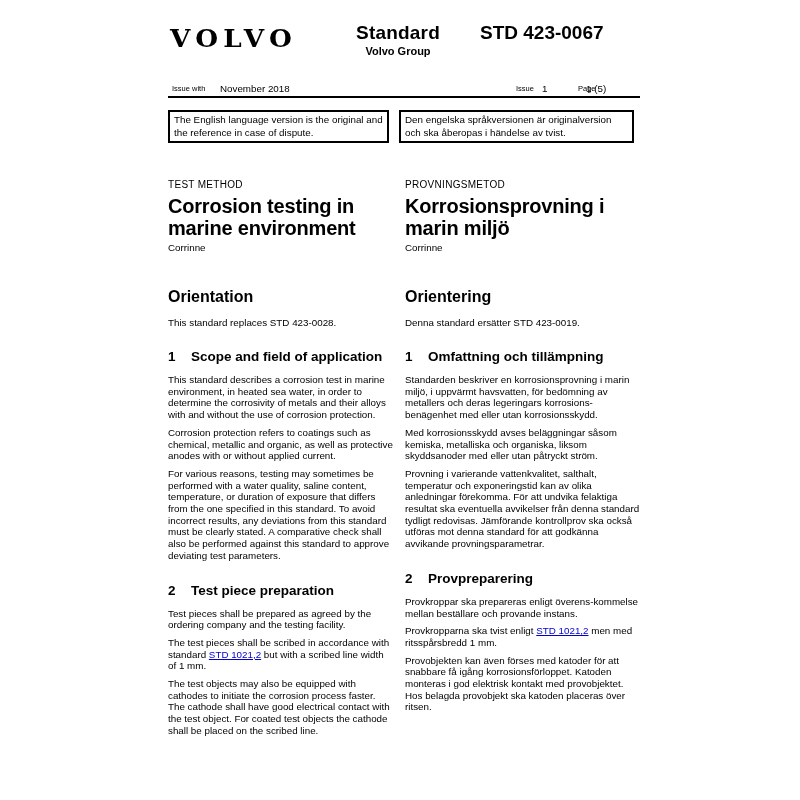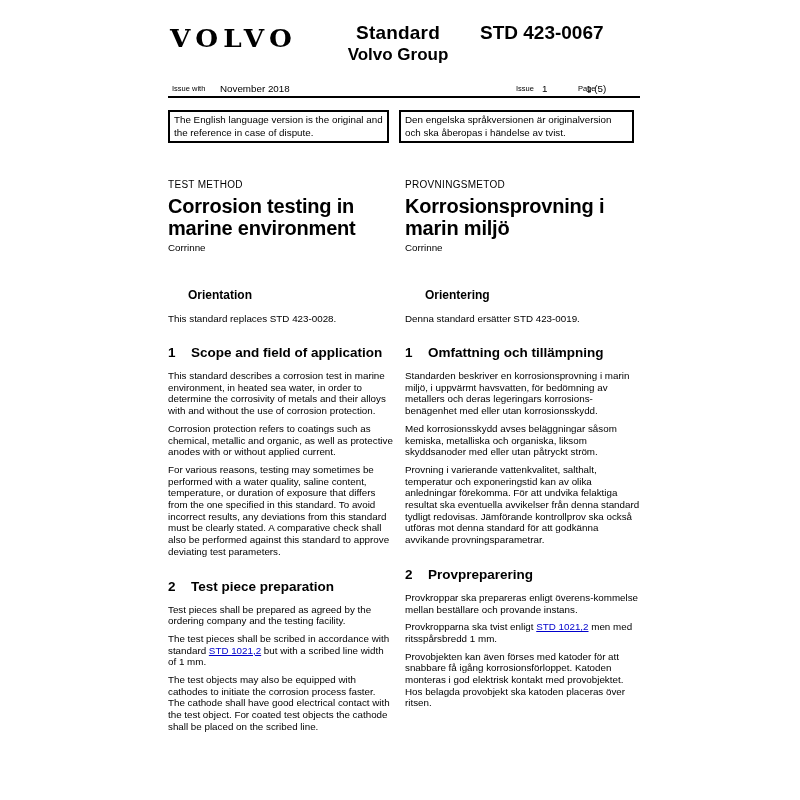--- a/index.html
+++ b/index.html
@@ -12,21 +12,21 @@
 
   
   .header { position:relative; height:62px; }
   .logo {
     position:absolute; left:2px; top:4px;
     font-family:"DejaVu Serif", serif; font-weight:bold;
     font-size:25px; letter-spacing:5px; transform:scaleX(1.05); transform-origin:left;
   }
   .doctype-block { position:absolute; left:168px; top:2px; width:124px; text-align:center; }
   .doctype { font-size:19px; font-weight:bold; letter-spacing:0.2px; }
-  .org { font-size:17px; font-weight:bold; margin-top:1px; }
+  .org { font-size:11px; font-weight:bold; margin-top:1px; }
   .docnumber { position:absolute; left:312px; top:2px; font-size:19px; font-weight:bold; white-space:nowrap; }
 
   .issue-row { position:relative; height:16px; border-bottom:2px solid #000; }
   .issue-row .lbl { position:absolute; bottom:3px; font-size:7.5px; }
   .issue-row .val { position:absolute; bottom:2px; font-size:9.8px; }
   .lbl-issuedate { left:4px; }
   .val-issuedate { left:52px; }
   .lbl-issue { left:348px; }
   .val-issue { left:374px; }
   .lbl-page { left:410px; }
@@ -42,21 +42,21 @@
   .notice-sv { width:235px; }
 
   
   .cols { display:flex; gap:12px; margin-top:36px; }
   .col-en { width:225px; }
   .col-sv { width:235px; }
 
   .category { font-size:10px; letter-spacing:0.3px; }
   .title { font-size:20px; font-weight:bold; line-height:22px; margin-top:5px; letter-spacing:-0.2px; }
   .byline { font-size:9.8px; margin-top:3px; }
-  .subheading { font-size:12px; font-weight:bold; margin-top:35px;margin-left:20px; }
+  .subheading { font-size:16px; font-weight:bold; margin-top:35px; }
   .orientation-text { font-size:9.8px; margin-top:11px; }
   .section-heading { display:flex; font-size:13.5px; font-weight:bold; margin-top:21px; }
   .secnum { width:23px; flex:none; }
   .body-text { font-size:9.8px; line-height:11.7px; margin-top:13px; }
   .body-text + .body-text { margin-top:6px; }
   .section-heading + .body-text { margin-top:10px; }
   a.stdlink { color:var(--link-color, #0000cc); text-decoration:underline; cursor:pointer; }
 </style>
 </head>
 <body>

